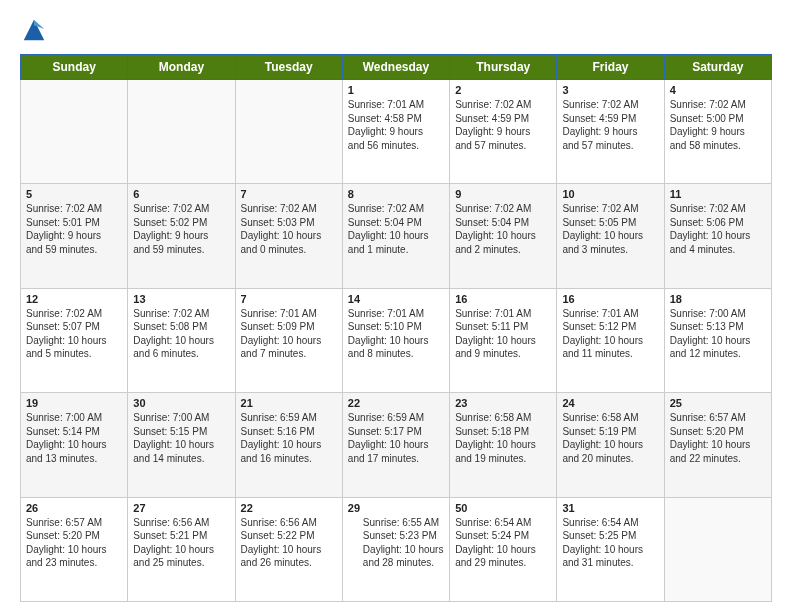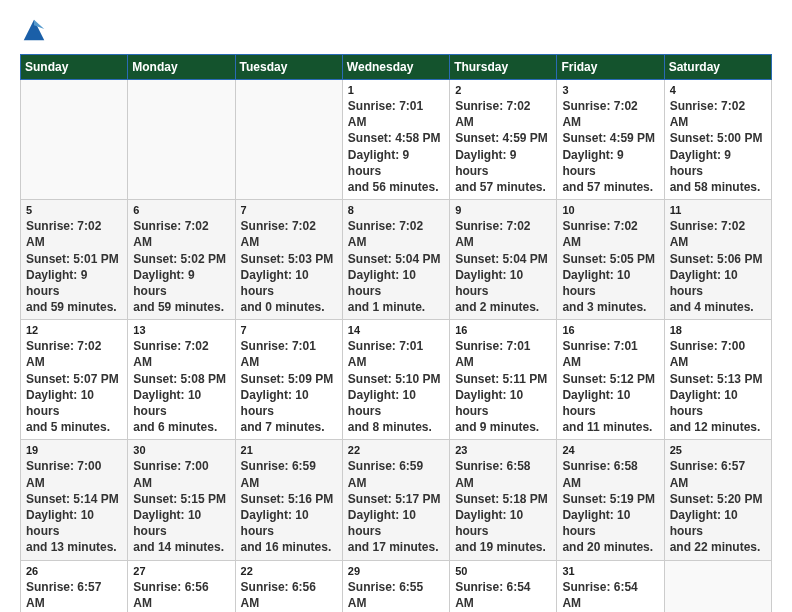--- a/index.html
+++ b/index.html
@@ -60,23 +60,23 @@
       color: #444;
     }
     .calendar {
       flex: 1;
       border: 1px solid #ccc;
       border-collapse: collapse;
       width: 100%;
       table-layout: fixed;
     }
     .calendar th {
-      background-color: #14532d;
+      background-color: #4d7c0f;
       color: white;
-      text-align: left;
+      text-align: center;
       padding: 5px 4px;
       font-size: 12px;
       font-weight: bold;
       border: 1px solid #2a6ab5;
     }
     .calendar td {
       vertical-align: top;
       border: 1px solid #ccc;
       padding: 4px 5px;
       font-size: 9.5px;
@@ -84,24 +84,23 @@
       height: 88px;
     }
     .cell-date {
       font-size: 11px;
       font-weight: bold;
       color: #222;
       display: block;
       margin-bottom: 2px;
     }
     .cell-info {
-      font-size: 12px;
+      font-size: 10px;
       color: #333;
       line-height: 1.35;
-      font-weight: bold;
     }
     .empty-cell {
       background: #f9f9f9;
     }
     .row-alt {
       background: #f5f5f5;
     }
   </style>
 </head>
 <body>
@@ -340,21 +339,21 @@
           </td>
           <td>
             <span class="cell-date">22</span>
             <div class="cell-info" style="white-space: pre-line;">Sunrise: 6:56 AM
 Sunset: 5:22 PM
 Daylight: 10 hours
 and 26 minutes.</div>
           </td>
           <td>
             <span class="cell-date">29</span>
-            <div class="cell-info" style="white-space: pre-line;">Sunrise: 6:55 AM
+            <div class="cell-info" style="white-space: pre-line; margin-left: 15px;">Sunrise: 6:55 AM
 Sunset: 5:23 PM
 Daylight: 10 hours
 and 28 minutes.</div>
           </td>
           <td>
             <span class="cell-date">50</span>
             <div class="cell-info" style="white-space: pre-line;">Sunrise: 6:54 AM
 Sunset: 5:24 PM
 Daylight: 10 hours
 and 29 minutes.</div>

